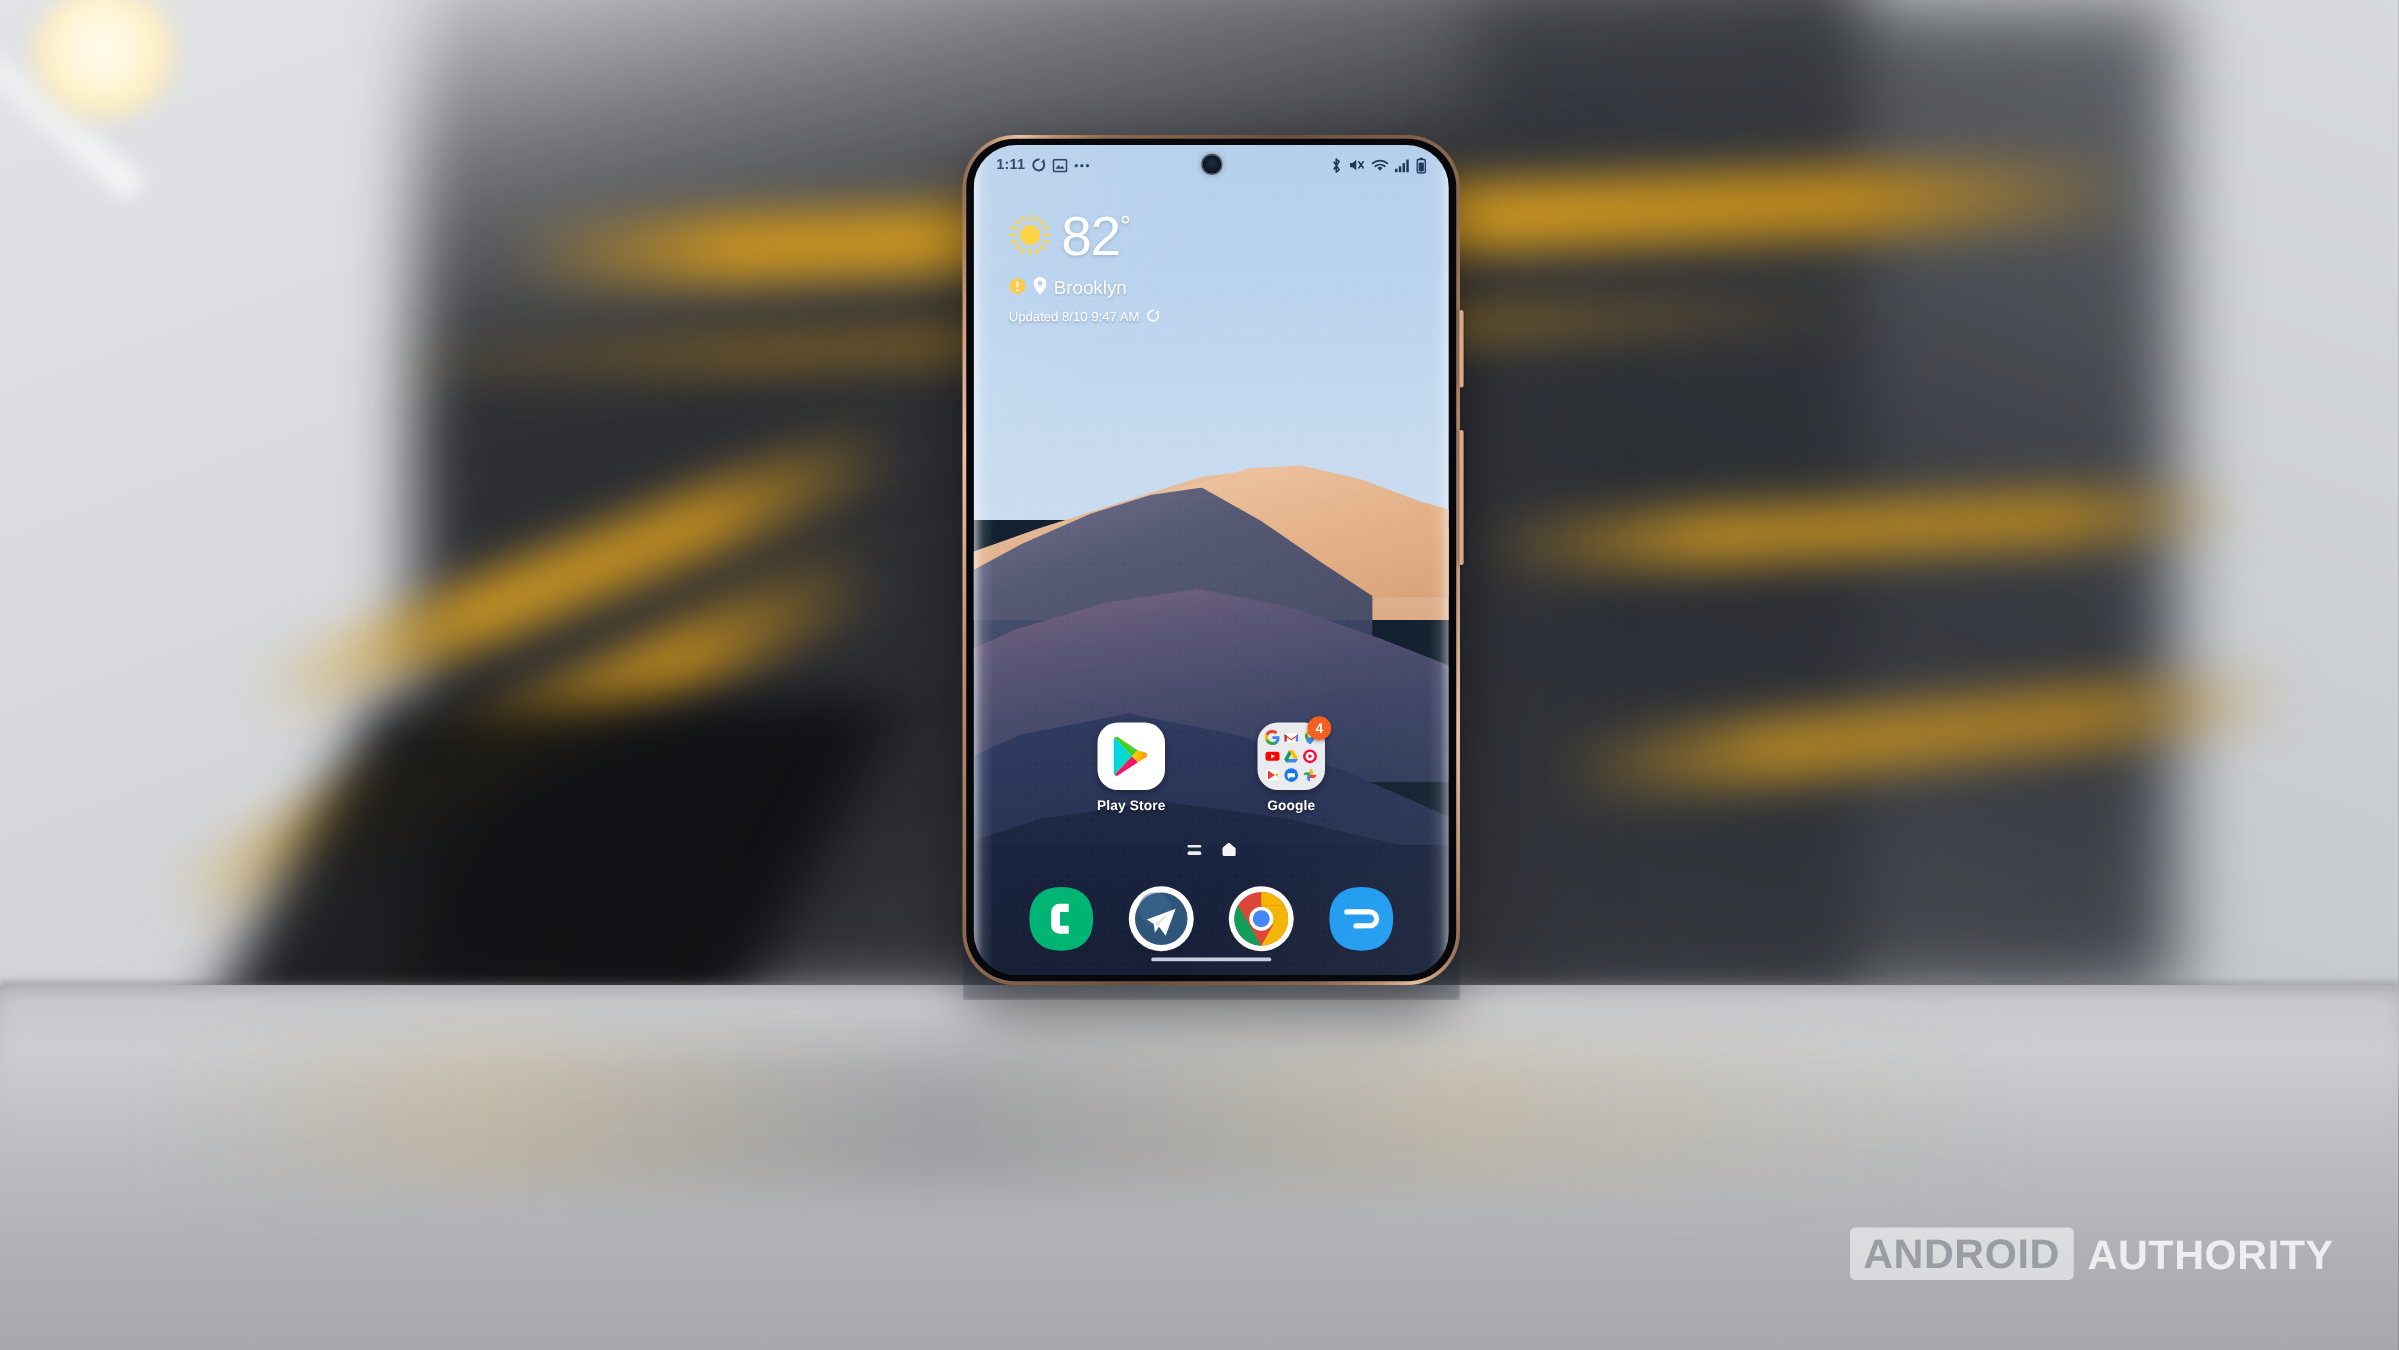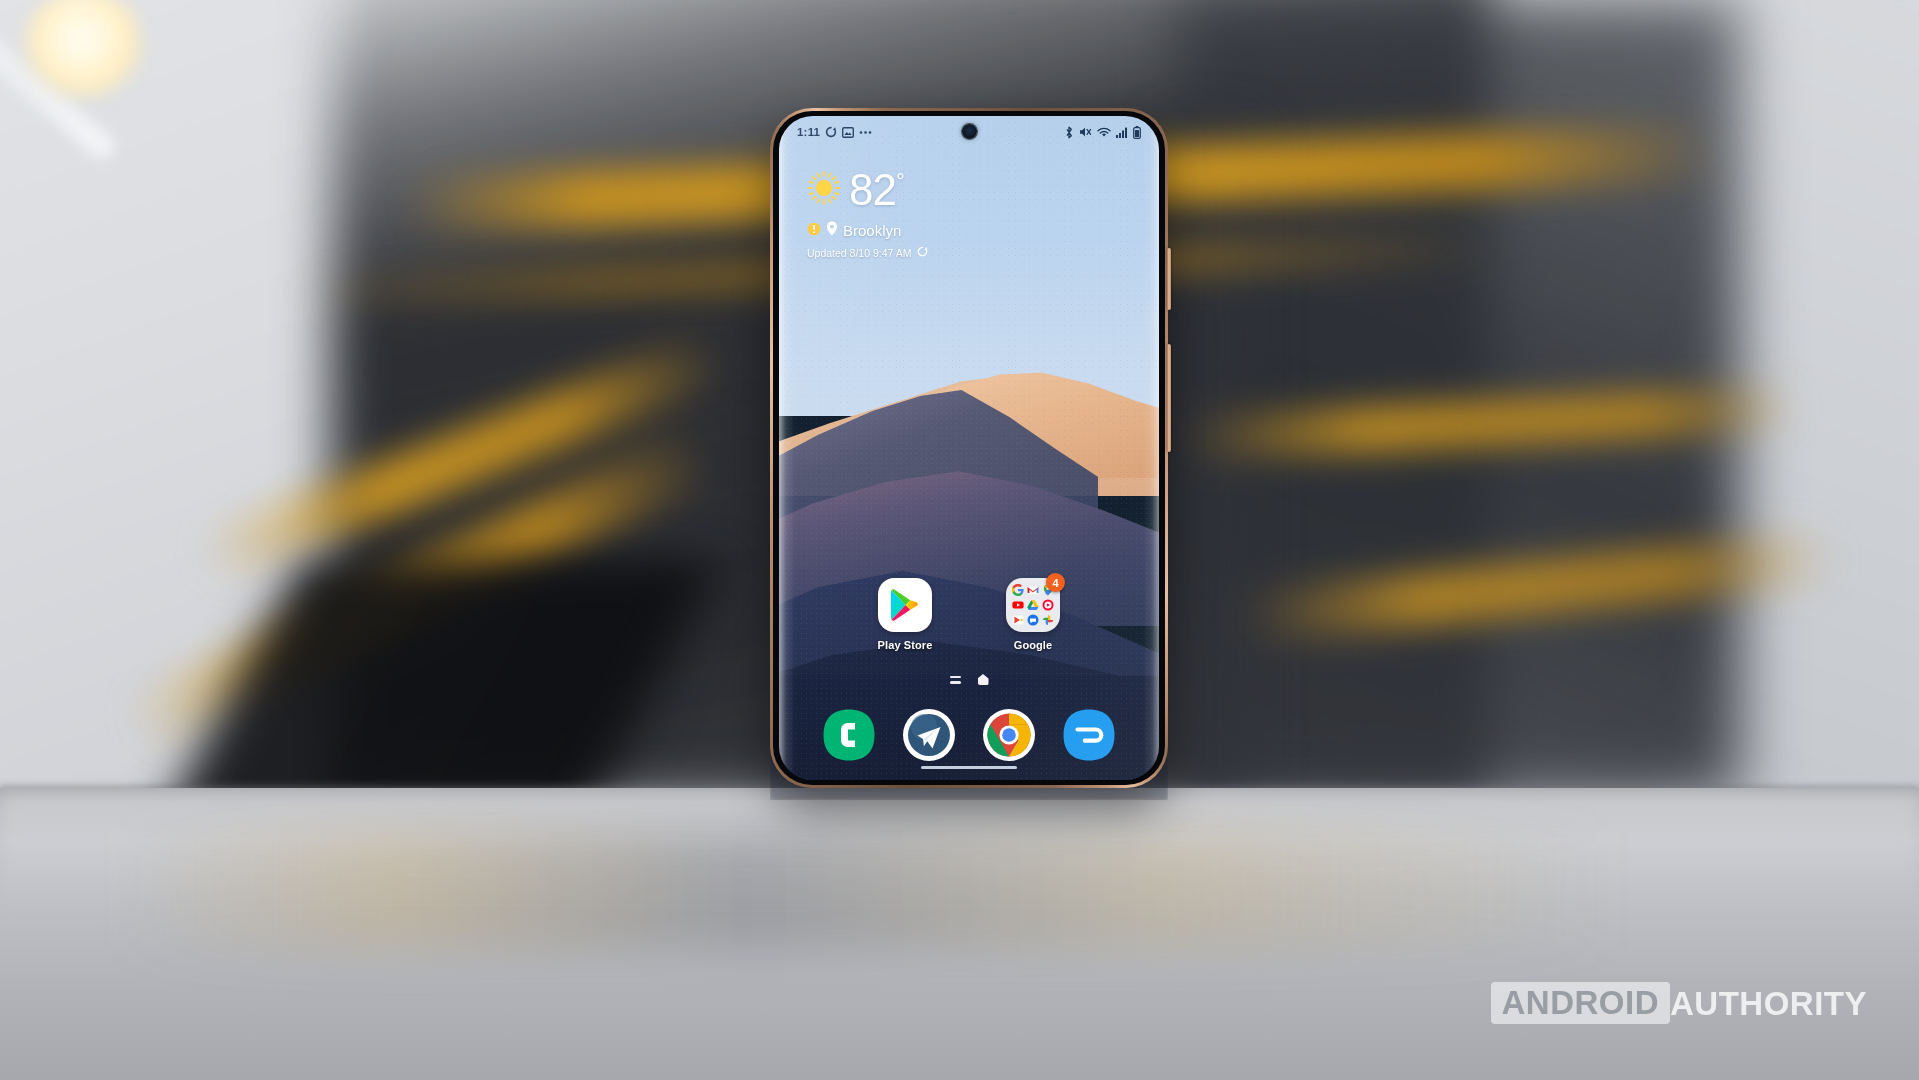--- a/index.html
+++ b/index.html
@@ -263,21 +263,21 @@
   .refl-nav{position:absolute;left:50%;top:14px;transform:translateX(-50%);
     width:96px;height:3.5px;border-radius:3px;background:rgba(214,226,242,.8);}
   .refl-dock{position:absolute;left:0;right:0;top:70px;display:flex;justify-content:center;gap:26px;}
   .refl-frame-strip{
     position:absolute;left:0;top:-12px;width:398px;height:14px;border-radius:0 0 10px 10px;
     background:linear-gradient(90deg,#8a6750,#dcb495 12%,#c09270 40%,#b78a69 70%,#e0b894 90%,#8a6750);
   }
 
   
   .watermark{
-    position:absolute;right:52px;bottom:56px;display:flex;align-items:center;
+    position:absolute;right:52px;bottom:56px;display:flex;align-items:center;gap:11px;
     font-weight:700;font-size:33px;letter-spacing:.5px;
   }
   .wm-box{
     background:rgba(255,255,255,.55);color:rgba(150,154,160,.95);
     padding:4px 11px 5px;border-radius:4px;line-height:1;
   }
   .wm-plain{color:rgba(255,255,255,.78);line-height:1;}
 </style>
 </head>
 <body>

